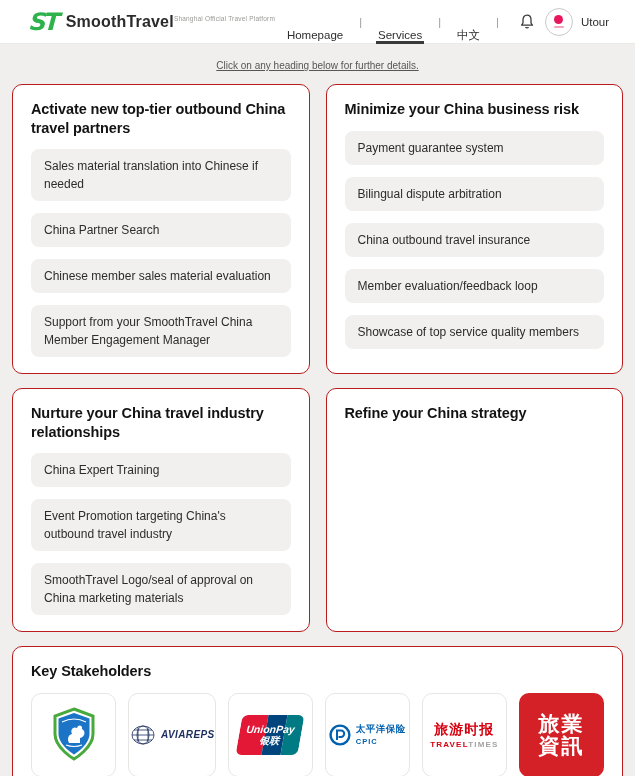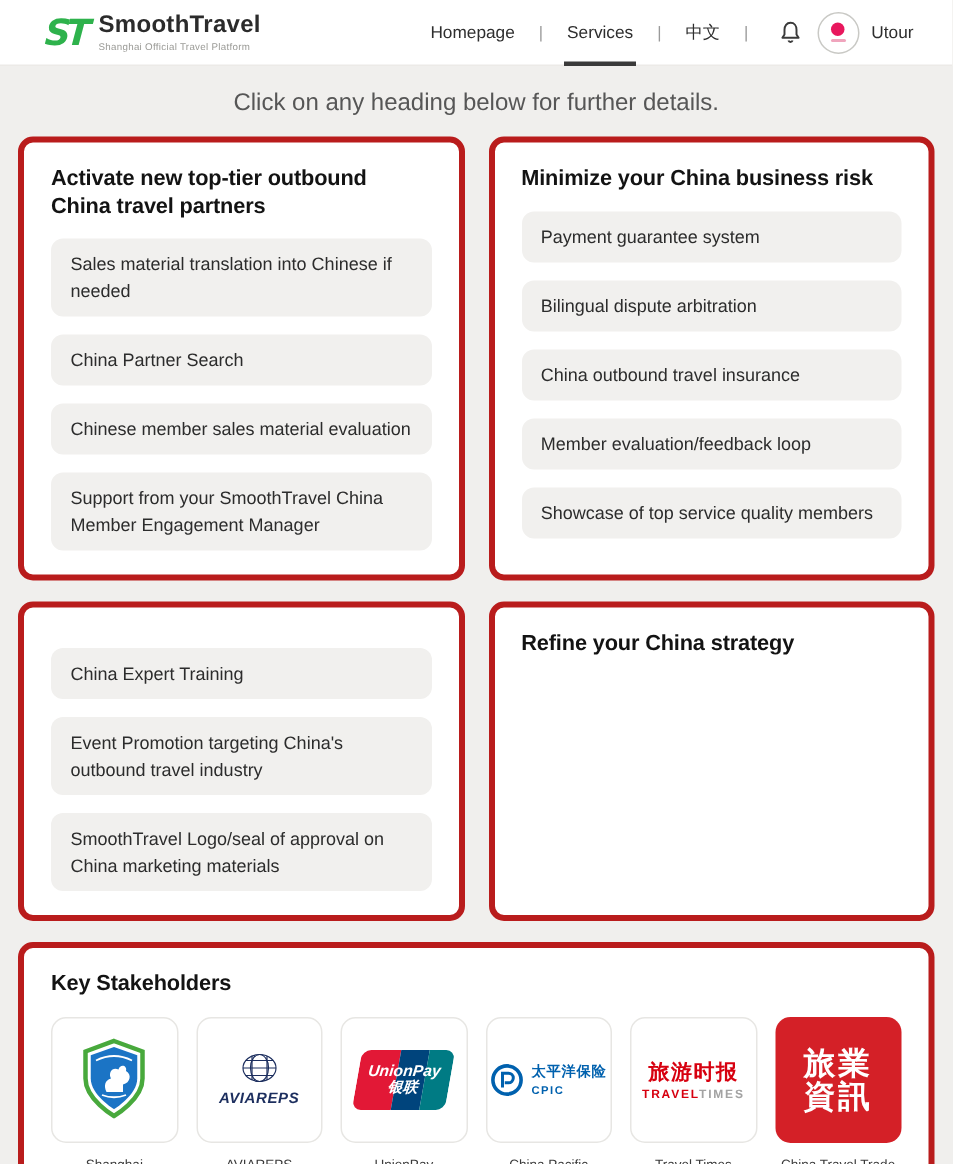--- a/index.html
+++ b/index.html
@@ -26,54 +26,54 @@
   .brand-mark {
     font-family: "DejaVu Sans", sans-serif;
     font-weight: bold;
     font-style: italic;
     font-size: 24px;
     letter-spacing: -3px;
     color: #2eb24c;
     line-height: 1;
     transform: skewX(-4deg);
   }
-  .brand-text { display: flex; flex-direction: column; }
+  .brand-text { display: flex; flex-direction: row; }
   .brand-name { font-size: 16px; font-weight: bold; color: #2b2b2b; letter-spacing: 0.2px; line-height: 1.1; }
   .brand-tagline { font-size: 6.5px; color: #9a9a96; margin-top: 2px; letter-spacing: 0.2px; }
 
   .nav { display: flex; align-items: center; height: 44px; }
   .nav-link {
     font-size: 11.5px; color: #2e2e2e;
     height: 44px; line-height: 44px;
-    padding: 0 8px; cursor: pointer; position: relative;
+    padding: 13px 8px; cursor: pointer; position: relative;
   }
   .nav-link.active::after {
     content: ""; position: absolute; left: 6px; right: 6px; bottom: 0;
     height: 3px; background: #3a3a3a;
   }
   .nav-sep { color: #9a9a9a; font-size: 11px; padding: 0 8px; }
   .bell { margin: 0 10px 0 12px; cursor: pointer; display: flex; align-items: center; }
   .avatar {
     width: 28px; height: 28px; border-radius: 50%;
     border: 1px solid #c9c9c5; background: #fff;
     display: flex; flex-direction: column; align-items: center; justify-content: center;
     cursor: pointer; margin-right: 8px;
   }
   .avatar-dot { width: 9px; height: 9px; border-radius: 50%; background: #e8175d; }
   .avatar-line { width: 10px; height: 2px; background: #f0a5bd; margin-top: 2px; border-radius: 1px; }
   .user-name { font-size: 11.5px; color: #2e2e2e; cursor: pointer; }
 
   
   .main { padding: 8px 12px 12px; }
-  .note { text-align: center; font-size: 16px; color: #565656; margin: 8px 0 13px; }
+  .note { text-align: center; font-size: 10px; color: #565656; margin: 8px 0 13px; text-decoration: underline; }
 
   .grid { display: grid; grid-template-columns: 1fr 1fr; gap: 14px 16px; }
   .card {
     background: #fff;
-    border: 4px solid #b91c1c;
+    border: 1px solid #b91c1c;
     border-radius: 10px;
     padding: 15px 18px 16px;
   }
   .card-title {
     font-size: 14.5px; font-weight: bold; color: #131313;
     line-height: 1.28; letter-spacing: -0.1px; cursor: pointer;
   }
   .pill-list { margin-top: 12px; display: flex; flex-direction: column; gap: 12px; }
   .pill {
     background: #f1f0ee; border-radius: 8px;
@@ -90,21 +90,21 @@
     background: #fff; border: 1px solid #e7e6e3; border-radius: 10px;
     display: flex; align-items: center; justify-content: center;
     overflow: hidden;
   }
   .logo-caption {
     font-size: 9px; color: #3b3b3b; margin-top: 8px;
     line-height: 1.4; text-align: center; max-width: 92px;
   }
 
   
-  .aviareps { display: flex; flex-direction: column; align-items: center; gap: 4px; }
+  .aviareps { display: flex; flex-direction: row; align-items: center; gap: 4px; }
   .aviareps-word { font-size: 10px; font-weight: bold; font-style: italic; color: #1c2e5e; letter-spacing: 0.4px; }
 
   
   .unionpay-wrap { transform: skewX(-10deg); width: 62px; height: 40px; border-radius: 6px; overflow: hidden; display: flex; position: relative; }
   .up-red { width: 42%; background: #e21836; }
   .up-blue { width: 31%; background: #00447c; }
   .up-green { width: 27%; background: #007b84; }
   .up-text {
     position: absolute; inset: 0; transform: skewX(4deg);
     display: flex; flex-direction: column; align-items: center; justify-content: center;
@@ -187,20 +187,21 @@
       <div class="pill-list">
         <div class="pill">Payment guarantee system</div>
         <div class="pill">Bilingual dispute arbitration</div>
         <div class="pill">China outbound travel insurance</div>
         <div class="pill">Member evaluation/feedback loop</div>
         <div class="pill">Showcase of top service quality members</div>
       </div>
     </div>
 
     <div class="card">
+      <div class="card-title">Nurture your China travel industry relationships</div>
       <div class="pill-list">
         <div class="pill">China Expert Training</div>
         <div class="pill">Event Promotion targeting China's outbound travel industry</div>
         <div class="pill">SmoothTravel Logo/seal of approval on China marketing materials</div>
       </div>
     </div>
 
     <div class="card">
       <div class="card-title">Refine your China strategy</div>
     </div>

